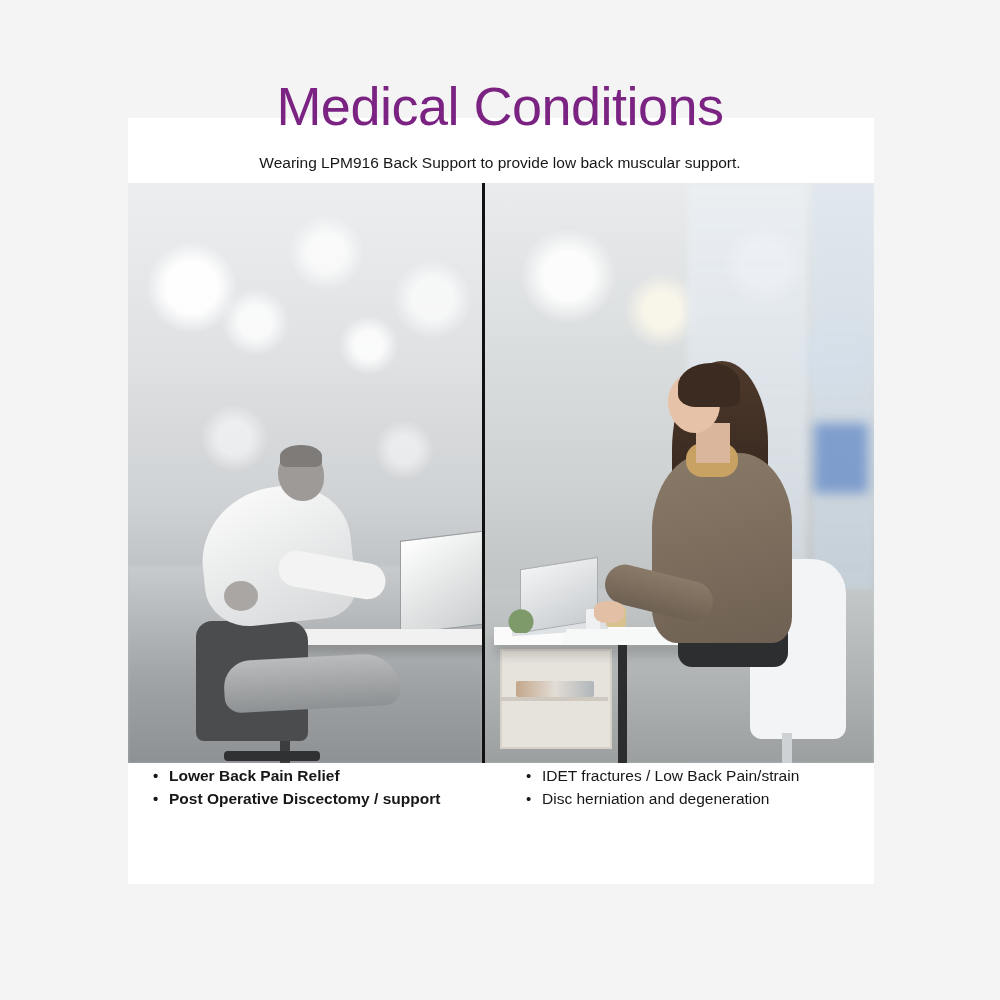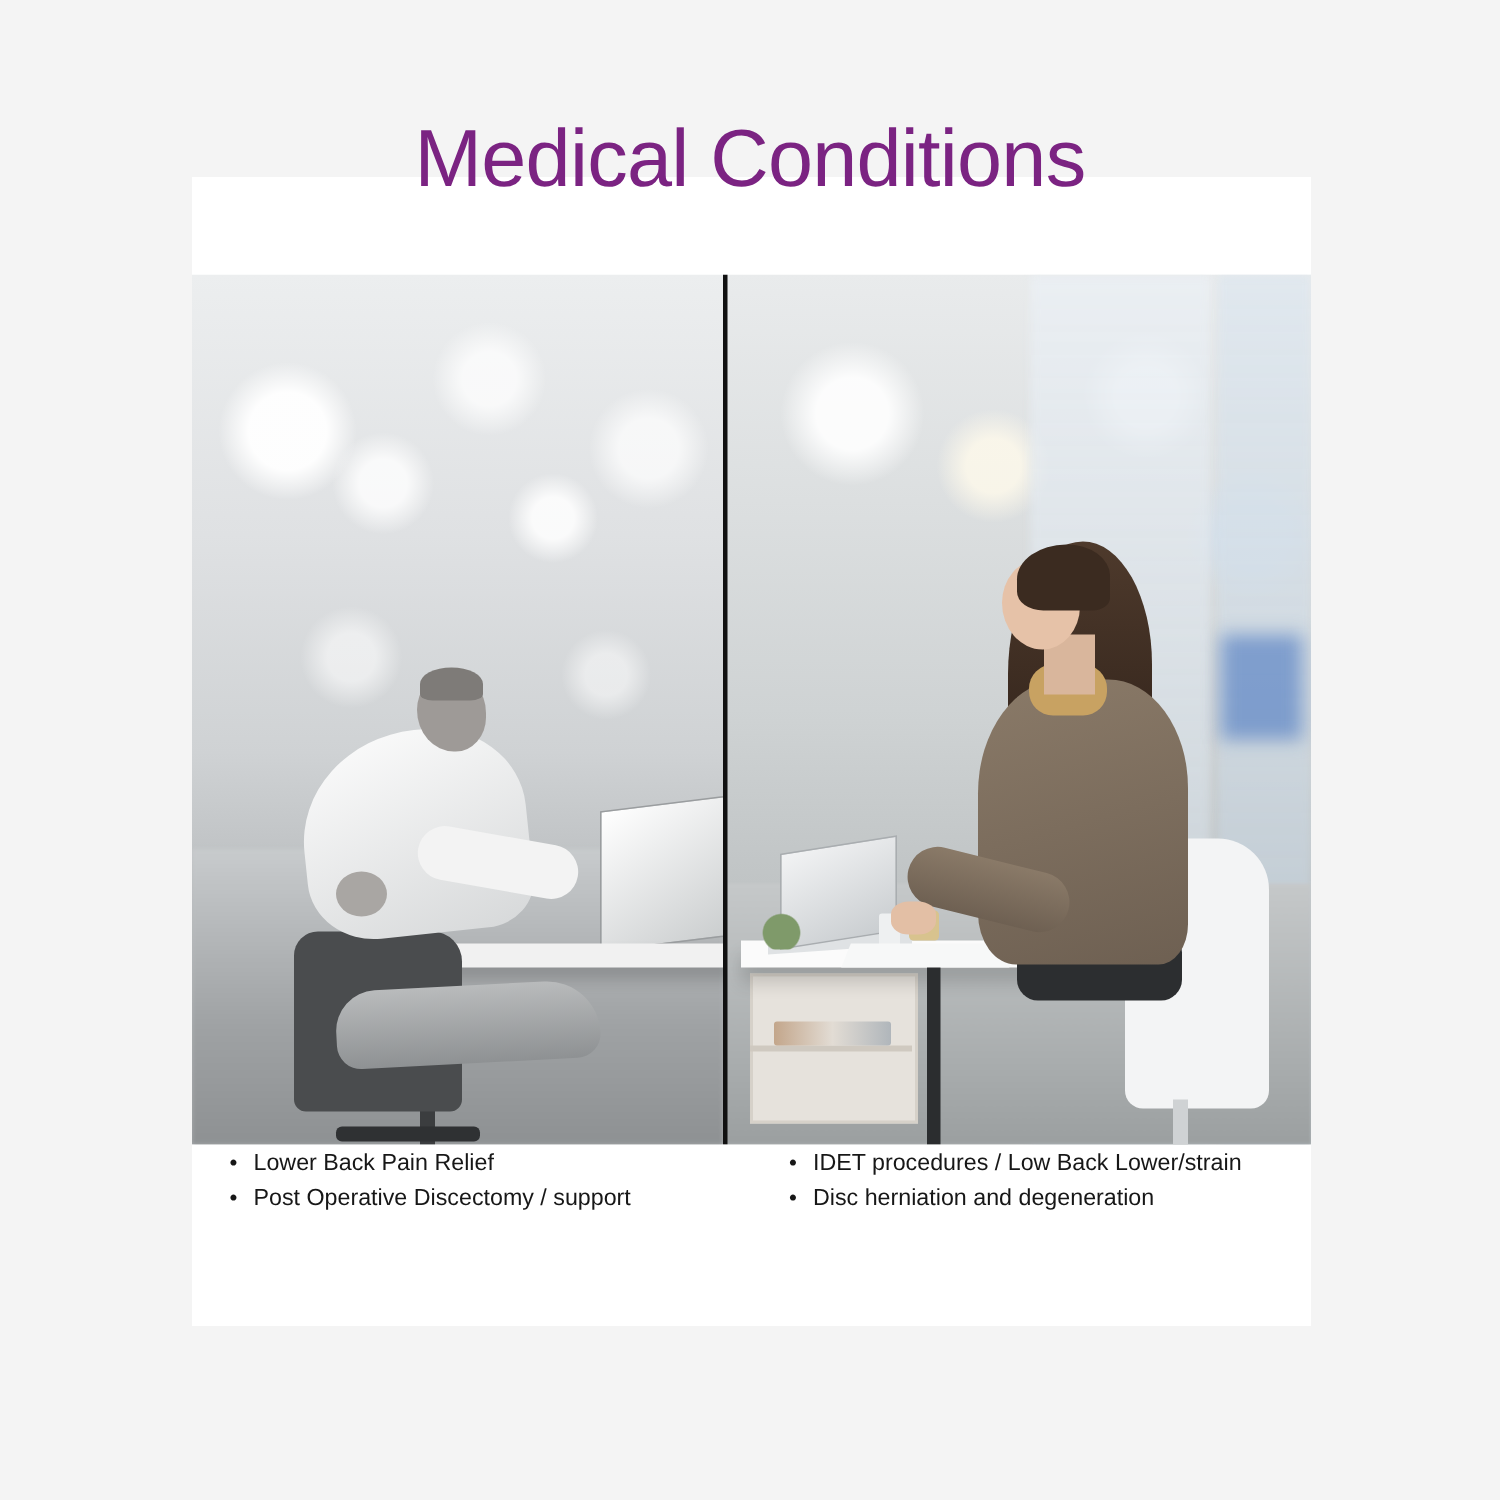--- a/index.html
+++ b/index.html
@@ -395,31 +395,32 @@
     padding: 0 0 0 2px;
   }
   li::before {
     content: "•";
     position: absolute;
     left: -14px;
     top: 0;
     font-size: 15px;
     color: #171717;
   }
-  .list-col.left li { margin-bottom: 0.5px; }
+  .list-col.left li { margin-bottom: 0.5px; font-weight: bold; }
   .list-col.right li { margin-bottom: 0.5px; }
 </style>
 </head>
 <body>
 
 <div class="page">
 
   <div class="card"></div>
 
   <div class="title">Medical Conditions</div>
+  <div class="subtitle">Wearing LPM916 Back Support to provide low back muscular support.</div>
 
   <div class="images">
 
     <div class="photo left">
       <div class="scene scene-gray"></div>
       <div class="gray-floor"></div>
       <div class="gray-monitor"></div>
       <div class="gray-desk"></div>
       <div class="gray-desk-leg"></div>
       <div class="gray-chair"></div>
@@ -467,19 +468,19 @@
 
   <div class="lists">
     <div class="list-col left">
       <ul>
         <li>Lower Back Pain Relief</li>
         <li>Post Operative Discectomy / support</li>
       </ul>
     </div>
     <div class="list-col right">
       <ul>
-        <li>IDET procedures / Low Back Lower/strain</li>
+        <li>IDET fractures / Low Back Pain/strain</li>
         <li>Disc herniation and degeneration</li>
       </ul>
     </div>
   </div>
 
 </div>
 
 </body></html>

